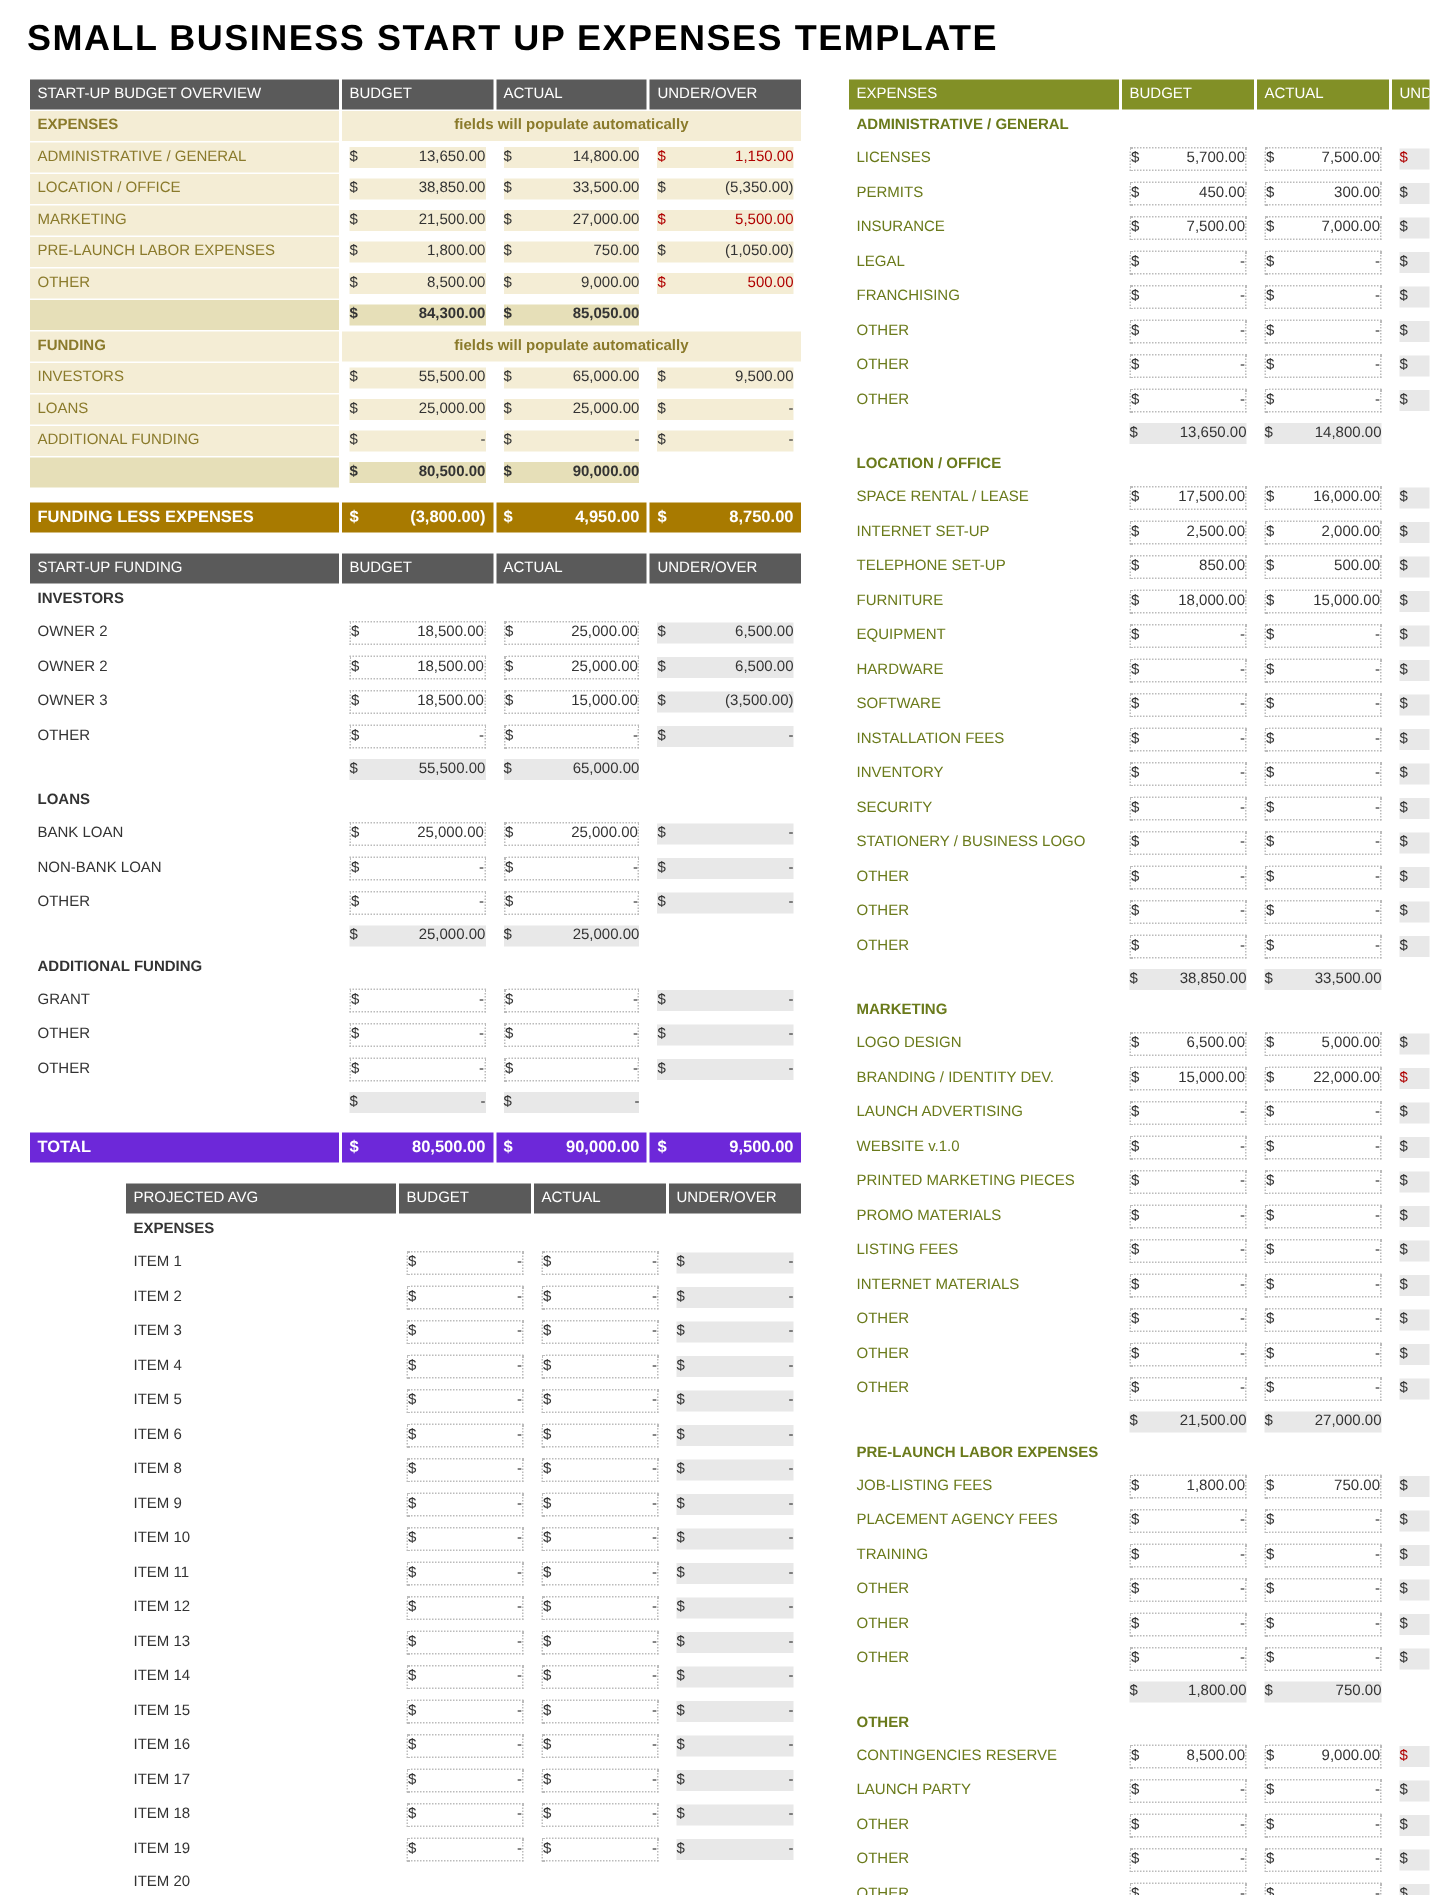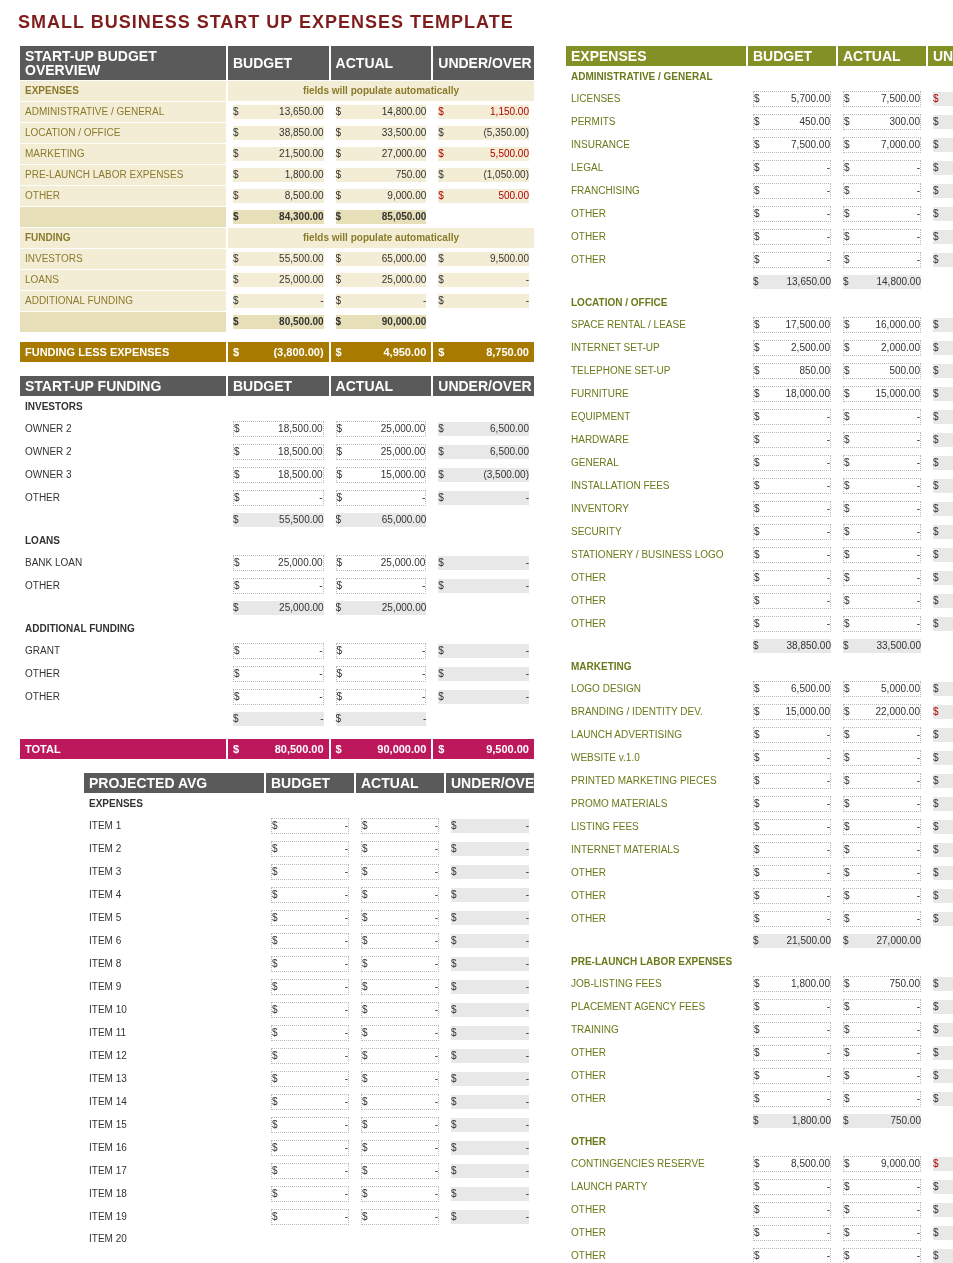--- a/index.html
+++ b/index.html
@@ -1,41 +1,41 @@
 <!DOCTYPE html>
 <html><head>
 <meta charset="utf-8">
 <style>
 html,body{margin:0;padding:0;background:#fff;font-family:"Century Gothic","Segoe UI",Arial,sans-serif;font-size:11px;color:#333}
 .page{padding:12px 18px;width:953px;box-sizing:border-box}
-h1{font-size:18px;font-weight:bold;color:#7f1d1d;letter-spacing:1px;margin:0 0 12px 0}
+h1{font-size:24px;font-weight:bold;color:#000000;letter-spacing:1px;margin:0 0 12px 0}
 .cols{display:flex;gap:28px;align-items:flex-start}
 .col{flex:1}
 table{border-collapse:separate;border-spacing:2px 1px;width:100%;table-layout:fixed}
 table.indent{margin-left:64px;width:calc(100% - 64px)}
 th,td{padding:3px 5px;box-sizing:border-box;height:19px;line-height:14px}
 col.label{width:180px}
 col.num{width:88px}
-.hdr td{background:#5a5a5a;color:#fff;font-weight:bold;font-size:14px}
+.hdr td{background:#5a5a5a;color:#fff;font-weight:normal;font-size:10px}
 .hdr td.c{text-align:left}
 .hdr.olive td{background:#829026}
 .sub td{background:#f4edd5;font-weight:bold;color:#8a7a2b;font-size:10px}
 .sub.indent td{background:#fff;color:#333}
 .note{text-align:center;color:#8a7a2b;font-size:10px}
 .row td{font-size:10px}
 .row .lbl{color:#8a7a2b;background:#f4edd5}
 .row.plain .lbl{background:#fff;color:#333}
 .cell{background:#f4edd5;display:flex;justify-content:space-between;align-items:center}
 .cell.inp{background:#fff;border:1px dotted #bbb}
 .cell.dim{background:#e8e8e8}
 .cell .sym{flex:0 0 auto}
 .cell .val{flex:1 1 auto;text-align:right}
 .neg{color:#b00000}
 .subtotal .cell,.subtotal .lbl{background:#e6dfb8;font-weight:bold}
-.grand td,.grand .cell{background:#be185d;color:#fff;font-weight:bold}
+.grand td,.grand .cell{background:#6d28d9;color:#fff;font-weight:bold}
 .grand.brown td,.grand.brown .cell{background:#a87a00;color:#fff}
 .spacer td{height:8px}
 </style>
 </head>
 <body>
 <div class="page">
 <h1>SMALL BUSINESS START UP EXPENSES TEMPLATE</h1>
 <div class="cols">
 <div class="col" id="left"><table>
           <colgroup>
@@ -419,20 +419,41 @@
                 </div>
               </td>
               <td>
                 <div class="cell dim">
                   <span class="sym">$</span>
                   <span class="val ">-</span>
                 </div>
               </td>
             </tr>
             <tr class="row plain">
+              <td class="lbl">NON-BANK LOAN</td>
+              <td>
+                <div class="cell inp">
+                  <span class="sym">$</span>
+                  <span class="val ">-</span>
+                </div>
+              </td>
+              <td>
+                <div class="cell inp">
+                  <span class="sym">$</span>
+                  <span class="val ">-</span>
+                </div>
+              </td>
+              <td>
+                <div class="cell dim">
+                  <span class="sym">$</span>
+                  <span class="val ">-</span>
+                </div>
+              </td>
+            </tr>
+            <tr class="row plain">
               <td class="lbl">OTHER</td>
               <td>
                 <div class="cell inp">
                   <span class="sym">$</span>
                   <span class="val ">-</span>
                 </div>
               </td>
               <td>
                 <div class="cell inp">
                   <span class="sym">$</span>
@@ -1297,21 +1318,21 @@
                 </div>
               </td>
               <td>
                 <div class="cell dim">
                   <span class="sym">$</span>
                   <span class="val">-</span>
                 </div>
               </td>
             </tr>
             <tr class="row plain">
-              <td class="lbl" style="color:#6a7a1b">GENERAL</td>
+              <td class="lbl" style="color:#6a7a1b">SOFTWARE</td>
               <td>
                 <div class="cell inp">
                   <span class="sym">$</span>
                   <span class="val ">-</span>
                 </div>
               </td>
               <td>
                 <div class="cell inp">
                   <span class="sym">$</span>
                   <span class="val ">-</span>

